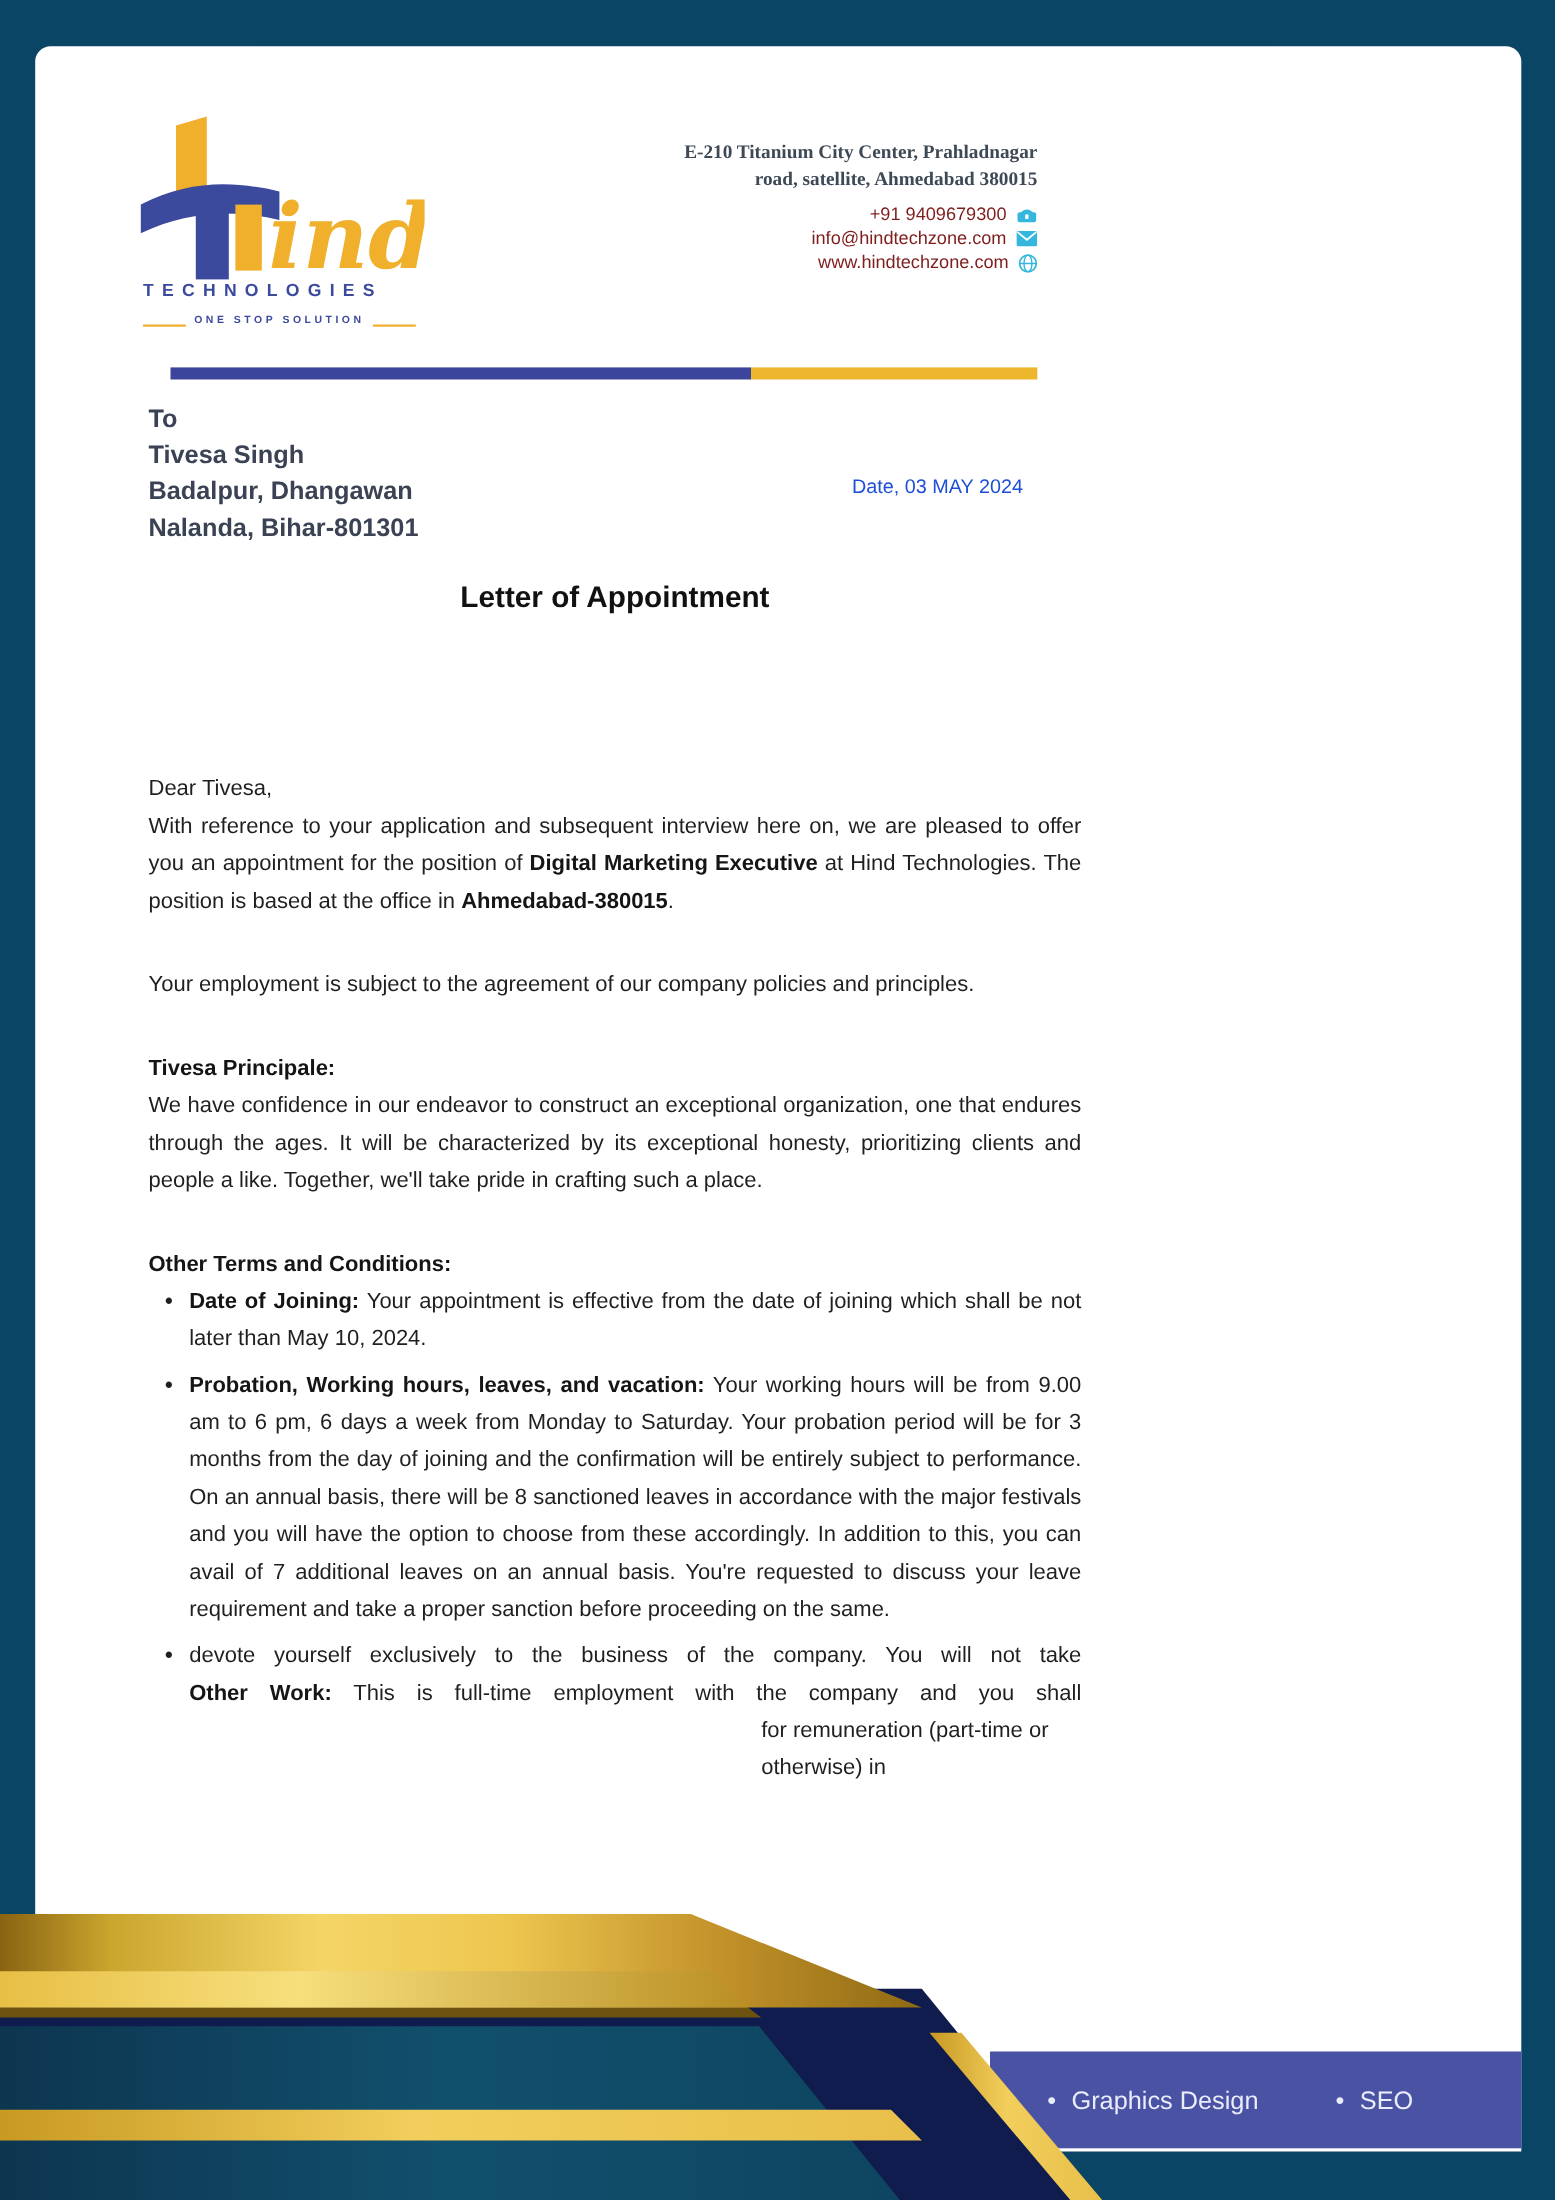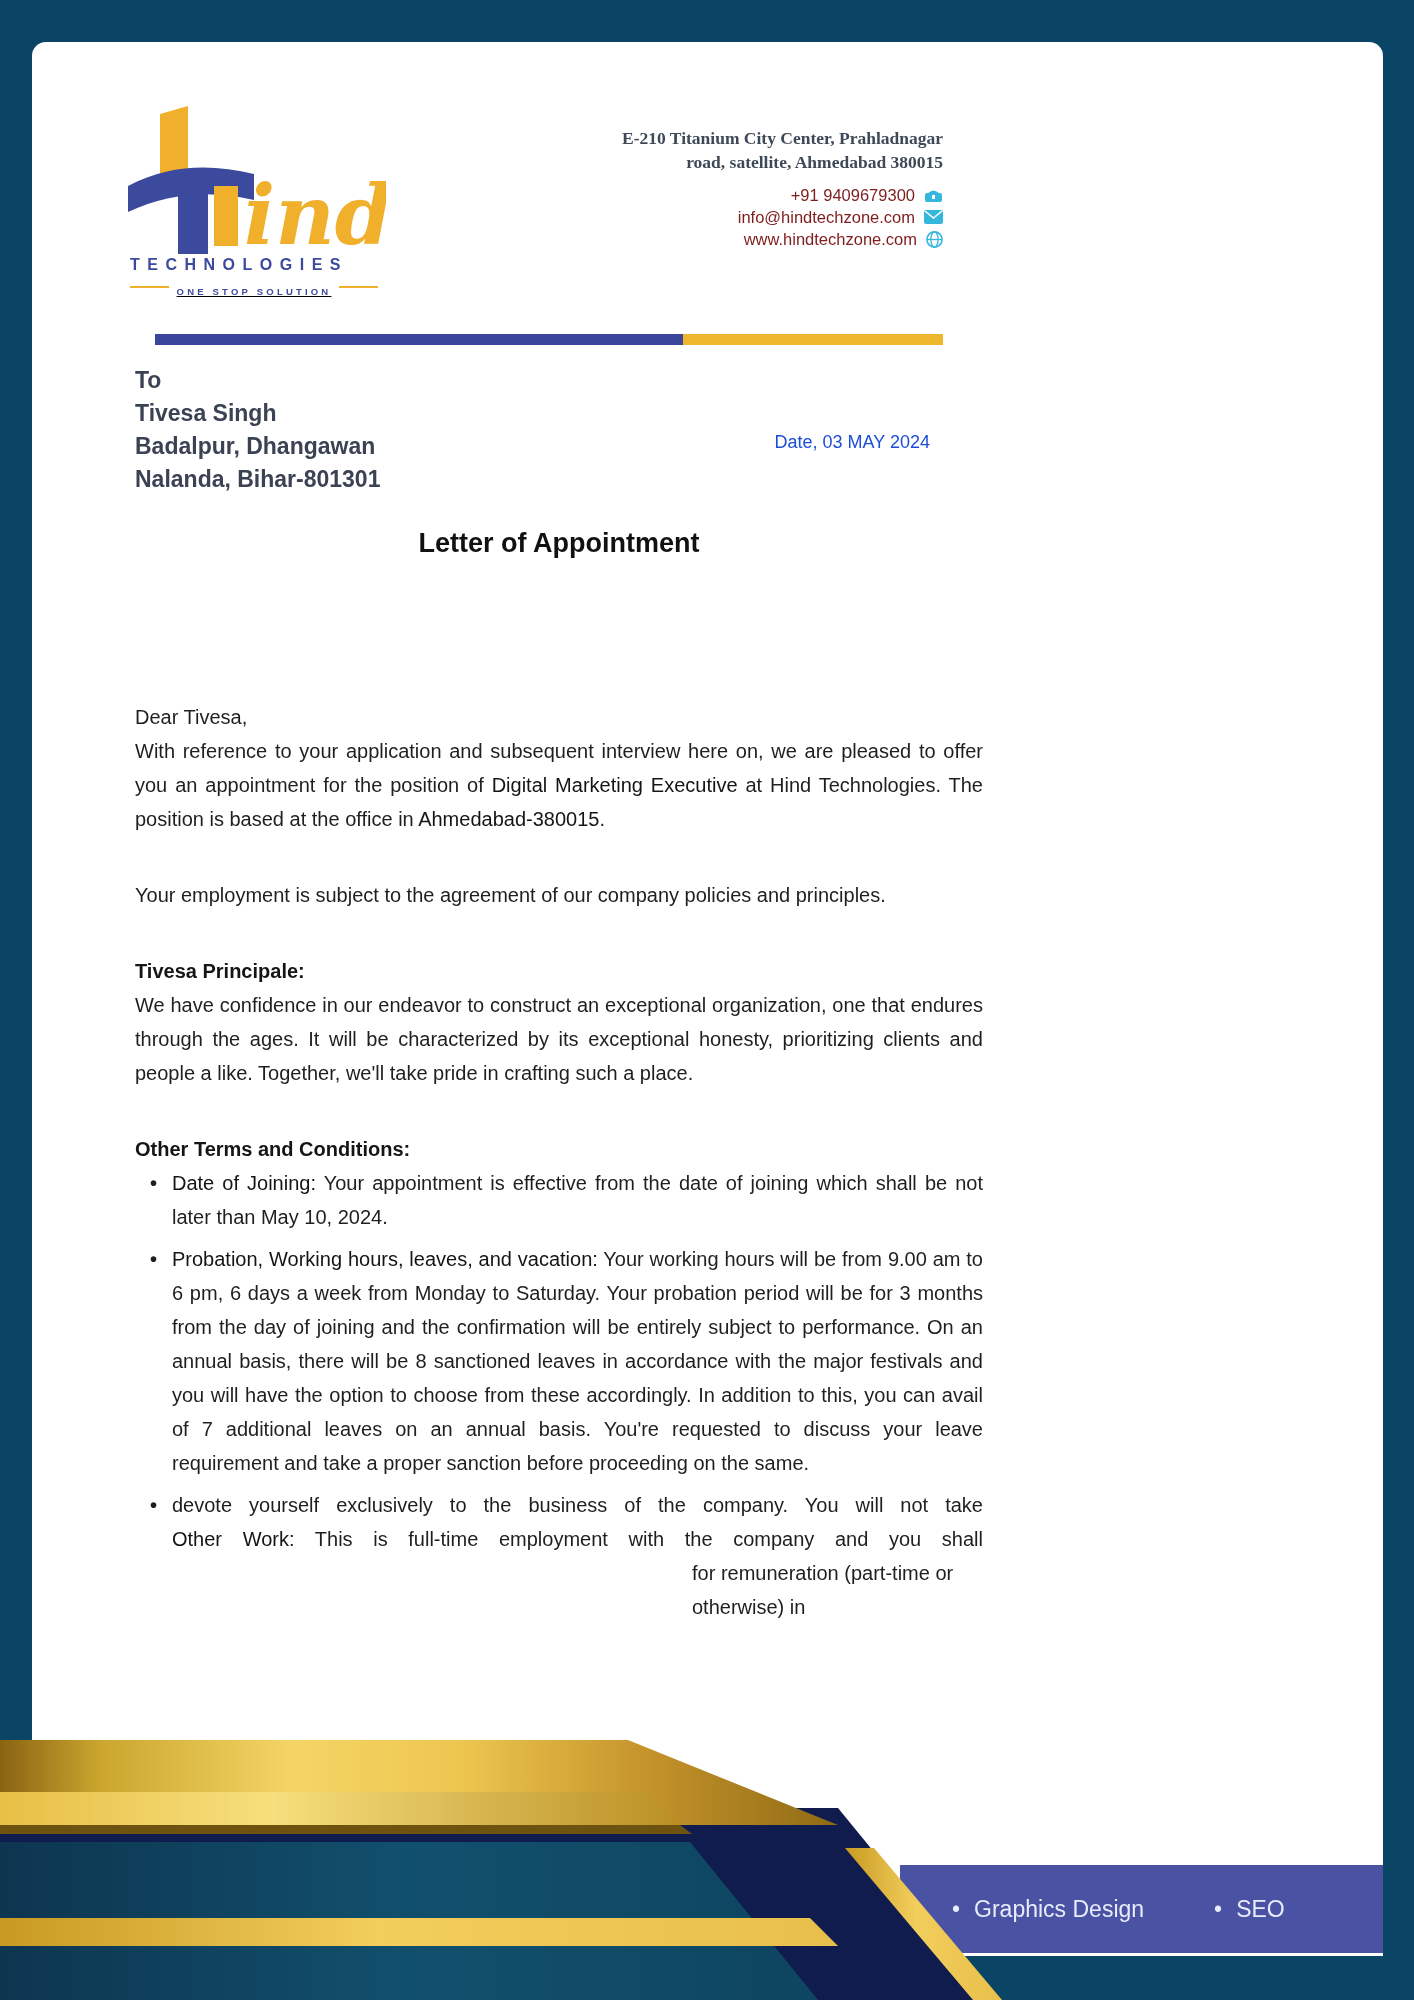--- a/index.html
+++ b/index.html
@@ -16,21 +16,21 @@
   }
 
   
   .logo-svg { position:absolute; left:94px; top:56px; }
   .logo-tech {
     position:absolute; left:98px; top:214px;
     font-size:16px; font-weight:bold; letter-spacing:7.5px; color:#3c4a9d;
   }
   .logo-solution {
     position:absolute; left:98px; top:244px; width:248px;
-    display:flex; align-items:flex-start; gap:8px;text-decoration:underline;
+    display:flex; align-items:flex-end; gap:8px;
   }
   .logo-solution .dash { height:2px; flex:1; background:#f0b02c; }
   .logo-solution .sol-text {
     font-size:9.5px; font-weight:bold; letter-spacing:3.2px; color:#3c4a9d; white-space:nowrap;
   }
 
   .contact-block {
     position:absolute; right:440px; top:84px; text-align:right; width:520px;
   }
   .addr-line { font-size:17.5px; font-weight:bold; color:#3e4956; line-height:24px;font-family:Liberation Serif, serif; }
@@ -59,21 +59,21 @@
     position:absolute; left:103px; top:486px; width:848px;
     text-align:center; font-size:27px; font-weight:bold; color:#111111;
   }
 
   
   .body-text {
     position:absolute; left:103px; top:658px; width:848px;
     font-size:20px; line-height:34px; color:#1f1f1f; text-align:justify;
   }
   .para { margin-bottom:42px; }
-  .bold { font-weight:normal; color:#151515; }
+  .bold { font-weight:bold; color:#151515; }
   .sec-heading { font-weight:bold; color:#151515; }
   .bullets { margin-top:0; }
   .bullet-item { position:relative; margin-left:37px; width:811px; margin-bottom:8px; text-align:justify; }
   .bullet-item::before {
     content:"\2022"; position:absolute; left:-22px; top:0;
     font-weight:bold; color:#1f1f1f;
   }
   .jline { text-align:justify; -moz-text-align-last:justify; text-align-last:justify; }
   .lastline { text-align:left; padding-left:520px; }
 

